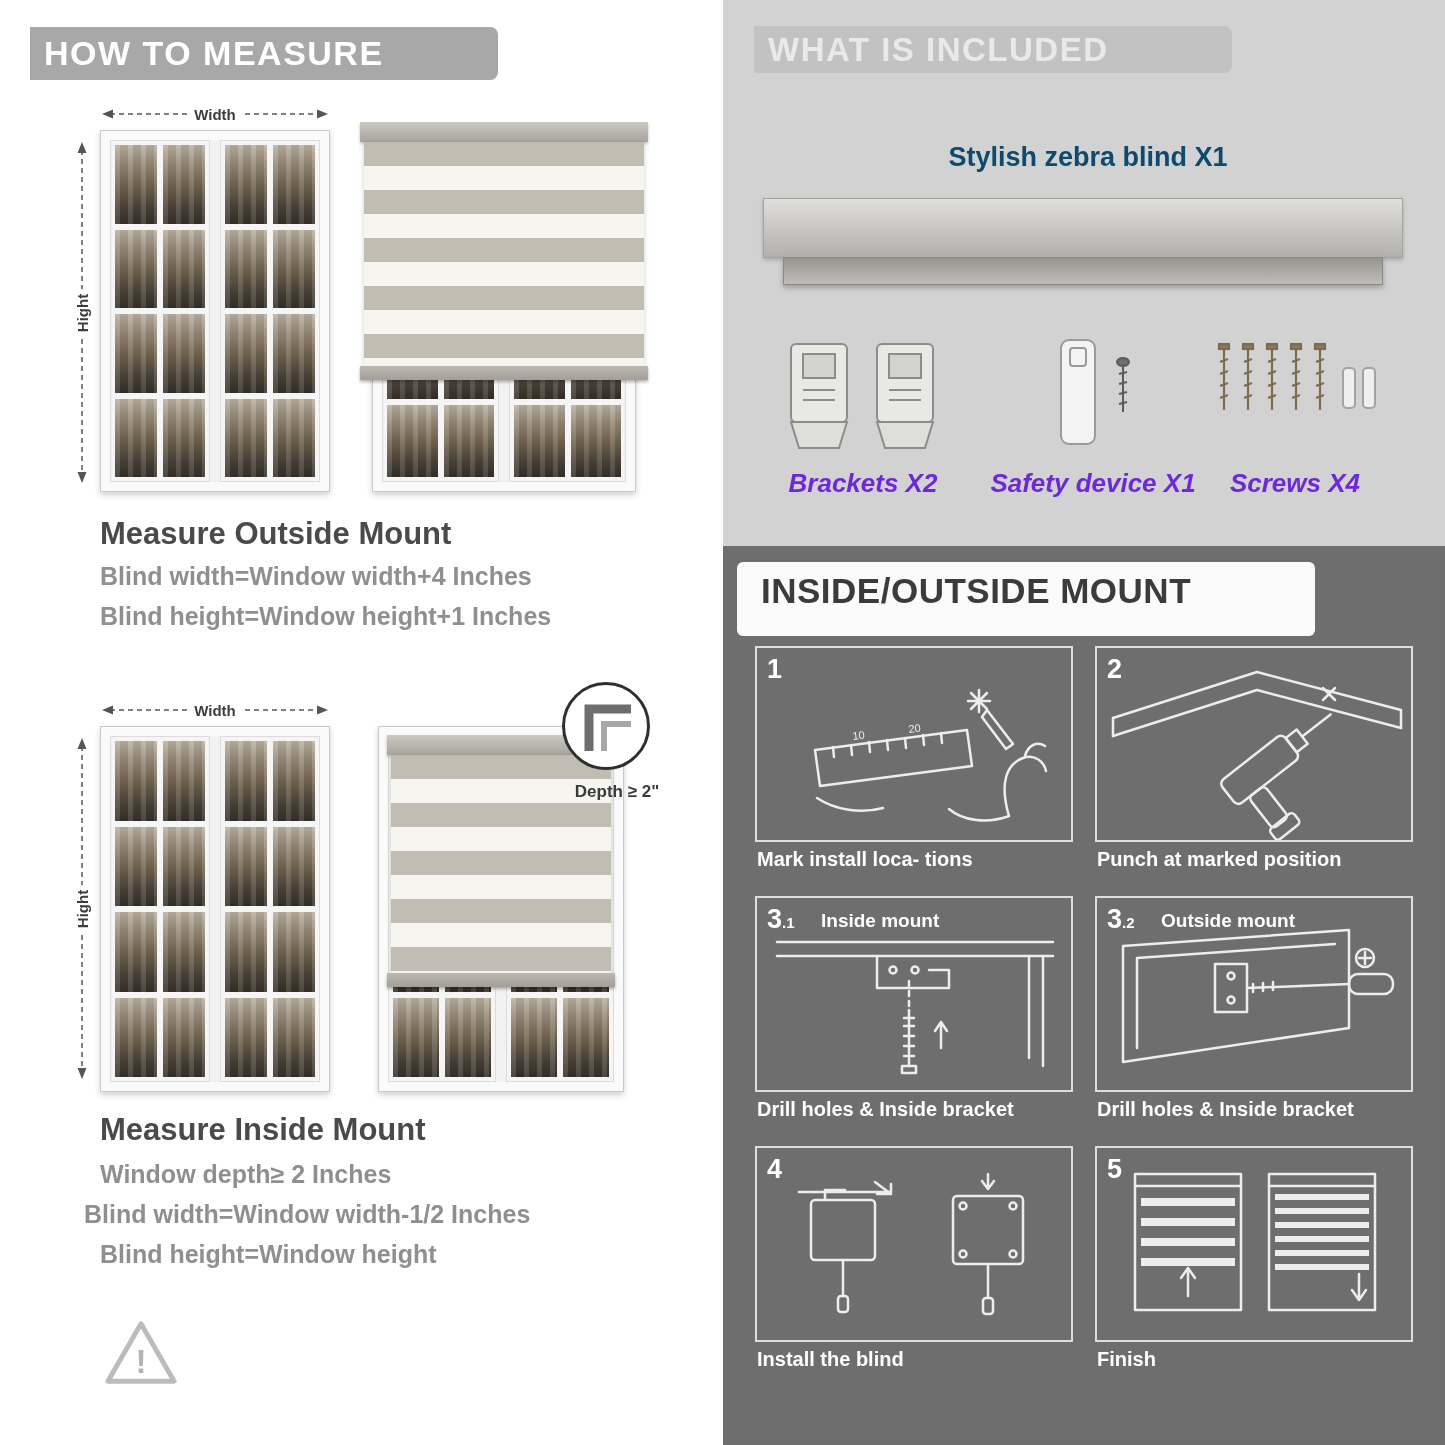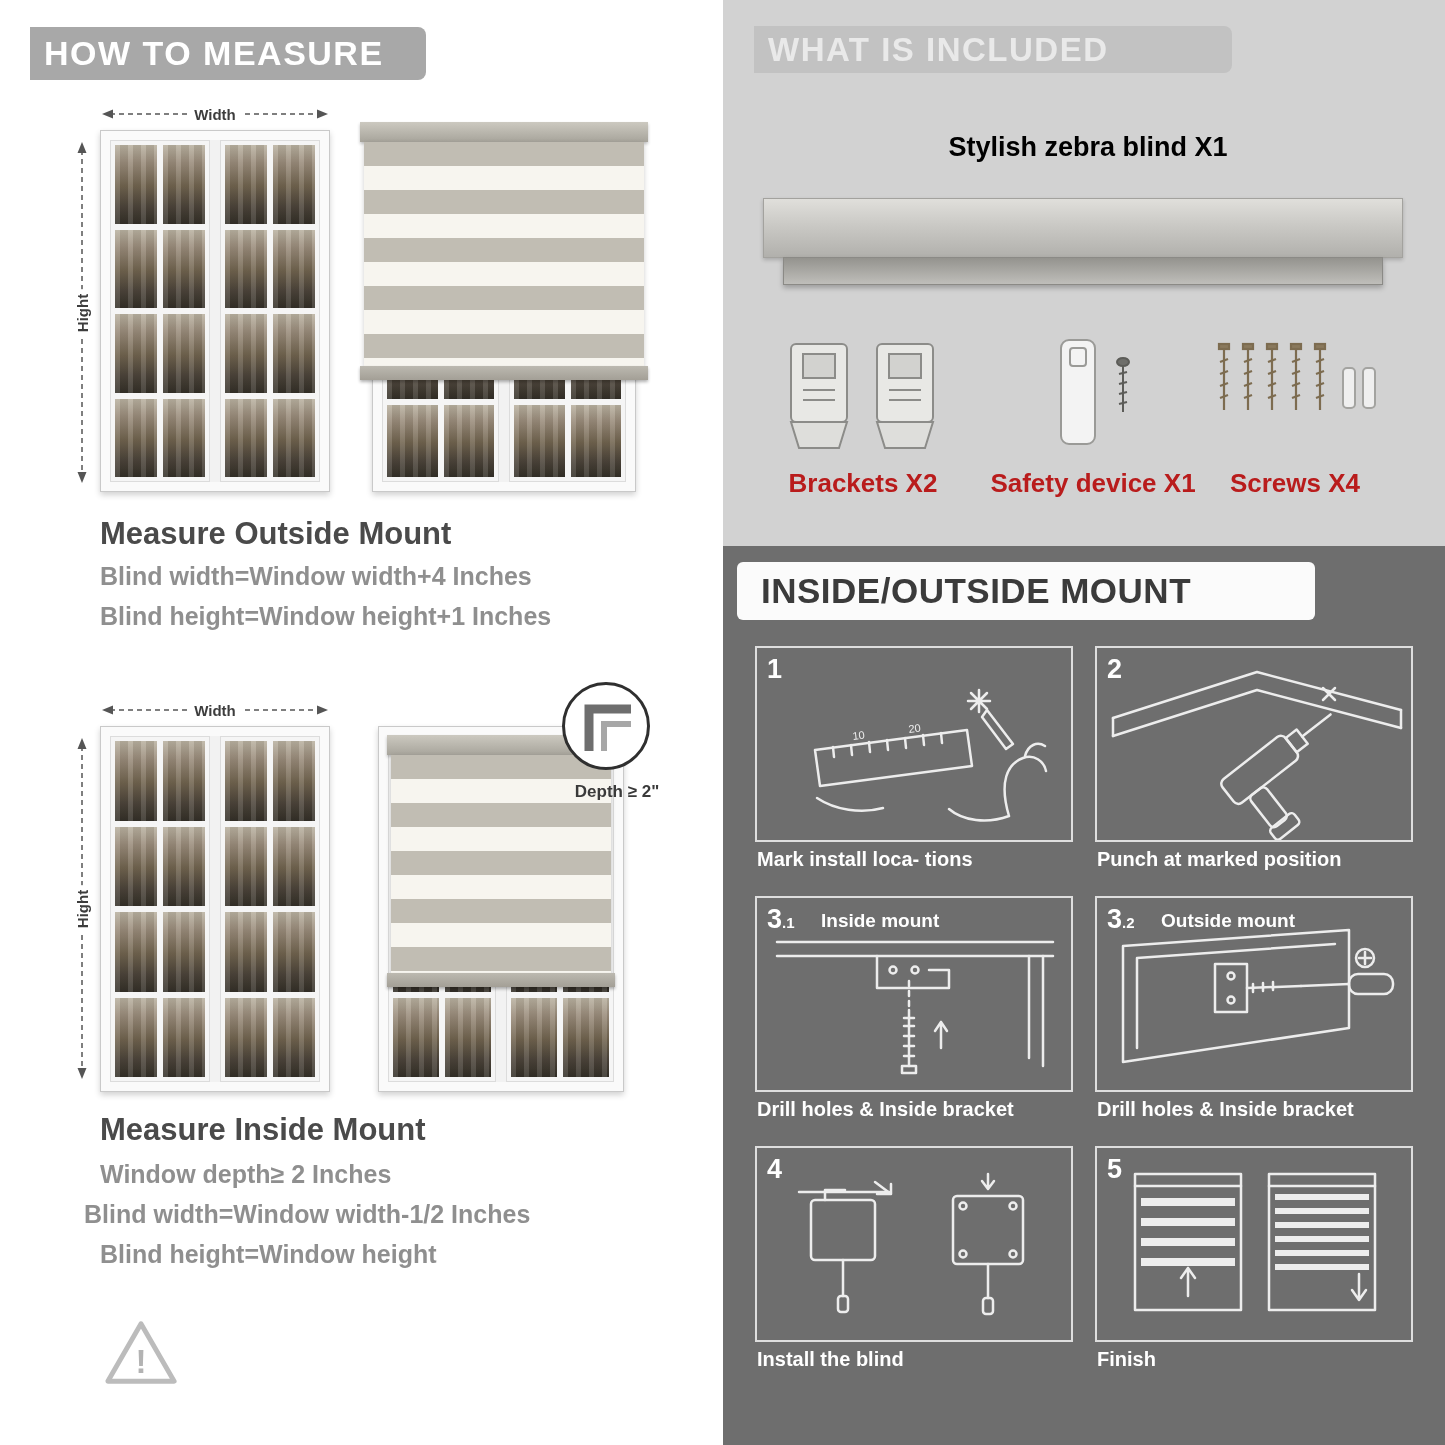--- a/index.html
+++ b/index.html
@@ -1,21 +1,21 @@
 <!DOCTYPE html>
 <html><head>
 <meta charset="utf-8">
 <style>
   html,body{margin:0;padding:0;}
   .page{position:relative;width:1445px;height:1445px;background:#ffffff;
         font-family:"Liberation Sans",sans-serif;overflow:hidden;}
   .abs{position:absolute;}
 
   
-  .left-header{left:30px;top:27px;width:396px;height:53px;background:#a8a8a8;
+  .left-header{left:30px;top:27px;width:468px;height:53px;background:#a8a8a8;
     border-radius:0 8px 8px 0;color:#ffffff;font-size:34px;font-weight:bold;
     line-height:53px;padding-left:14px;letter-spacing:1.5px;box-sizing:border-box;}
 
   .window{background:#fafafa;border:1px solid #c9c9c9;box-shadow:0 3px 6px rgba(0,0,0,.18);
     box-sizing:border-box;padding:9px;}
   .win-inner{display:flex;gap:10px;height:100%;background:#f2f2f2;}
   .sash{flex:1;display:grid;grid-template-columns:repeat(2,1fr);
     grid-template-rows:repeat(4,1fr);gap:6px;background:#f5f5f5;padding:4px;
     border:1px solid #dcdcdc;}
   .pane{position:relative;overflow:hidden;
@@ -43,33 +43,33 @@
     box-sizing:border-box;display:flex;align-items:center;justify-content:center;}
   .depth-label{font-size:17px;font-weight:bold;color:#3a3a3a;text-align:center;}
 
   .warning-text{font-size:19px;font-weight:bold;color:#9e9e9e;line-height:1.5;width:458px;}
 
   
   .included-panel{left:723px;top:0;width:722px;height:612px;background:#d2d2d2;}
   .included-header{left:31px;top:26px;width:478px;height:47px;background:#c2c2c2;
     border-radius:0 8px 8px 0;color:#e9e9e9;font-size:33px;font-weight:bold;
     line-height:47px;padding-left:14px;letter-spacing:1.5px;box-sizing:border-box;}
-  .product-label{left:0;right:0;top:132px;text-align:center;font-size:27px;
-    font-weight:bold;color:#000000;margin-left:8px;}
+  .product-label{left:0;right:0;top:142px;text-align:center;font-size:27px;
+    font-weight:bold;color:#0c4a6e;margin-left:8px;}
   .headrail{left:40px;top:198px;width:640px;height:60px;
     background:linear-gradient(180deg,#e0dfdb 0%,#cac9c5 45%,#b1b0ac 100%);
     border:1px solid #a3a29e;box-sizing:border-box;box-shadow:0 2px 4px rgba(0,0,0,.2);}
   .headrail-lip{left:60px;top:257px;width:600px;height:28px;
     background:linear-gradient(180deg,#94938e,#bfbeba);border:1px solid #8b8a86;
     box-sizing:border-box;box-shadow:0 3px 5px rgba(0,0,0,.25);}
-  .included-item-label{top:468px;font-size:26px;font-weight:bold;color:#b91c1c;text-align:center;}
+  .included-item-label{top:468px;font-size:26px;font-weight:bold;color:#6d28d9;text-align:center;font-style:italic;}
 
   
   .mount-panel{left:723px;top:546px;width:722px;height:899px;background:#6e6e6e;}
-  .mount-header{left:14px;top:16px;width:578px;height:58px;background:#fbfbfb;
+  .mount-header{left:14px;top:16px;width:578px;height:74px;background:#fbfbfb;
     border-radius:6px;color:#3b3b3b;font-size:35px;font-weight:bold;line-height:58px;
     padding-left:24px;letter-spacing:.5px;box-sizing:border-box;}
   .step-box{position:absolute;width:318px;height:196px;border:2px solid #dedede;box-sizing:border-box;}
   .step-num{position:absolute;left:10px;top:6px;color:#ffffff;font-size:27px;font-weight:bold;z-index:2;}
   .step-sub{font-size:15px;font-weight:bold;}
   .step-inner-label{position:absolute;left:64px;top:12px;color:#ffffff;font-size:19px;
     font-weight:bold;z-index:2;white-space:nowrap;}
   .step-caption{position:absolute;width:330px;color:#ffffff;font-size:20px;font-weight:bold;white-space:nowrap;}
   .step-art{position:absolute;inset:0;width:100%;height:100%;}
   .art{stroke:#ededed;stroke-width:2.5;fill:none;stroke-linecap:round;stroke-linejoin:round;}

